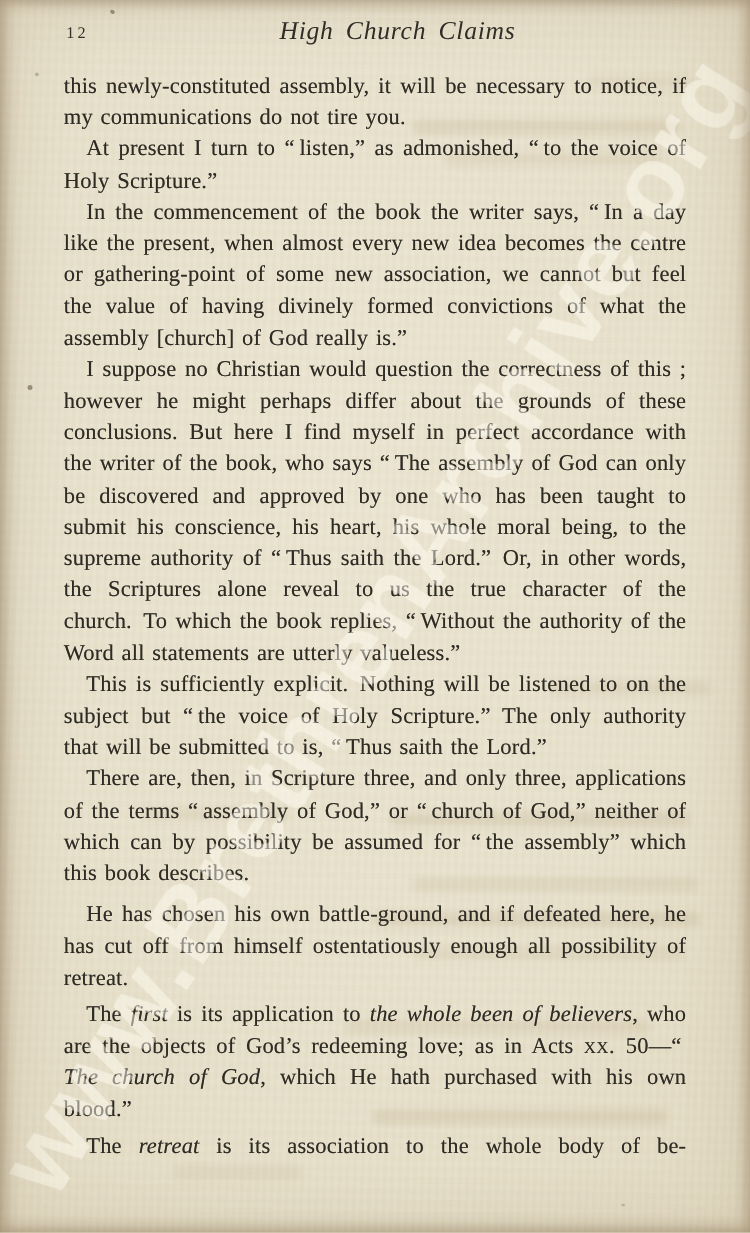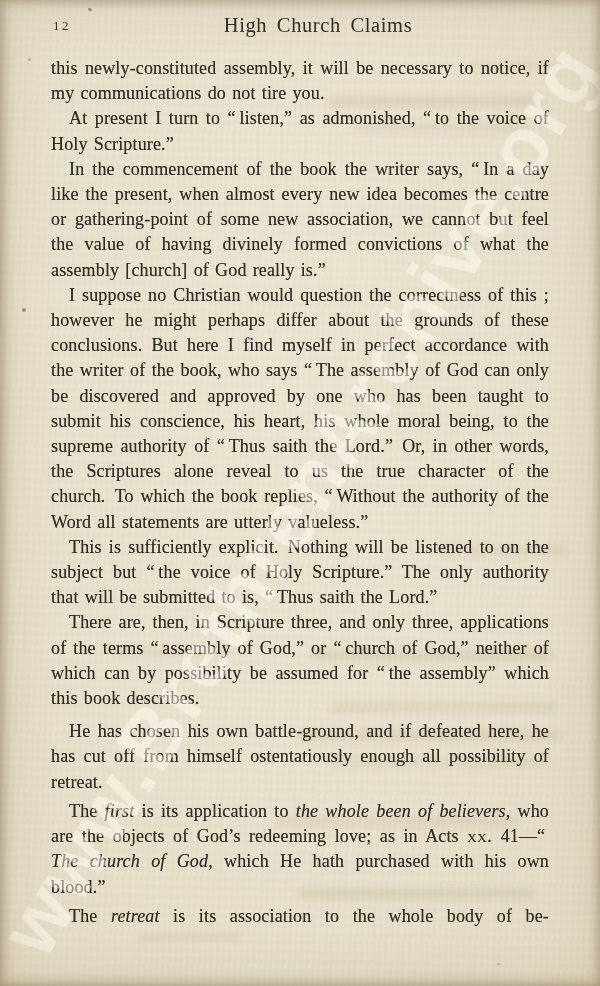--- a/index.html
+++ b/index.html
@@ -33,21 +33,21 @@
     color:#2e2b25;
   }
   .header{position:relative;height:32px;}
   .pagenum{
     position:absolute;left:2px;top:4px;
     font-size:13px;letter-spacing:2.5px;color:#34302a;
   }
   .title{
     position:absolute;left:0;right:0;top:0;text-align:center;
     transform:translateX(18px);
-    font-size:20.5px;letter-spacing:.6px;word-spacing:4px;
+    font-style:italic;font-size:20.5px;letter-spacing:.6px;word-spacing:4px;
     color:#2f2c26;
   }
   .body{margin-top:10px;}
   .para{
     margin:0;font-size:18px;line-height:25.2px;
     text-align:justify;
     letter-spacing:.15px;word-spacing:1.5px;
     text-shadow:0 0 .4px rgba(46,43,37,.55);
   }
   .para.indent{text-indent:18px;}
@@ -115,21 +115,21 @@
       <span class="title">High Church Claims</span>
     </div>
     <div class="body">
         <p class="para"><span>this newly-constituted assembly, it will be necessary to notice, if my communications do not tire you.</span></p>
         <p class="para indent"><span>At present I turn to “ listen,” as admonished, “ to the voice of Holy Scripture.”</span></p>
         <p class="para indent"><span>In the commencement of the book the writer says, “ In a day like the present, when almost every new idea becomes the centre or gathering-point of some new association, we cannot but feel the value of having divinely formed convictions of what the assembly [church] of God really is.”</span></p>
         <p class="para indent"><span>I suppose no Christian would question the correctness of this ; however he might perhaps differ about the grounds of these conclusions. But here I find myself in perfect accordance with the writer of the book, who says “ The assembly of God can only be discovered and approved by one who has been taught to submit his conscience, his heart, his whole moral being, to the supreme authority of “ Thus saith the Lord.” Or, in other words, the Scriptures alone reveal to us the true character of the church. To which the book replies, “ Without the authority of the Word all statements are utterly valueless.”</span></p>
         <p class="para indent"><span>This is sufficiently explicit. Nothing will be listened to on the subject but “ the voice of Holy Scripture.” The only authority that will be submitted to is, “ Thus saith the Lord.”</span></p>
         <p class="para indent"><span>There are, then, in Scripture three, and only three, applications of the terms “ assembly of God,” or “ church of God,” neither of which can by possibility be assumed for “ the assembly” which this book describes.</span></p>
         <p class="para indent gap"><span>He has chosen his own battle-ground, and if defeated here, he has cut off from himself ostentatiously enough all possibility of retreat.</span></p>
-        <p class="para indent gap-sm"><span>The </span><span class="i">first</span><span> is its application to </span><span class="i">the whole been of believers</span><span>, who are the objects of God’s redeeming love; as in Acts </span><span class="sc">xx.</span><span> 41—“ </span><span class="i">The church of God</span><span>, which He hath purchased with his own blood.”</span></p>
+        <p class="para indent gap-sm"><span>The </span><span class="i">first</span><span> is its application to </span><span class="i">the whole been of believers</span><span>, who are the objects of God’s redeeming love; as in Acts </span><span class="sc">xx.</span><span> 50—“ </span><span class="i">The church of God</span><span>, which He hath purchased with his own blood.”</span></p>
         <p class="para indent gap-sm jlast"><span>The </span><span class="i">retreat</span><span> is its association to the whole body of be-</span></p>
       </div>
   </div>
 
   <div class="watermark">www.BrethrenArchive.org</div>
 
   <div class="speck s1"></div>
   <div class="speck s2"></div>
   <div class="speck s3"></div>
   <div class="speck s4"></div>

